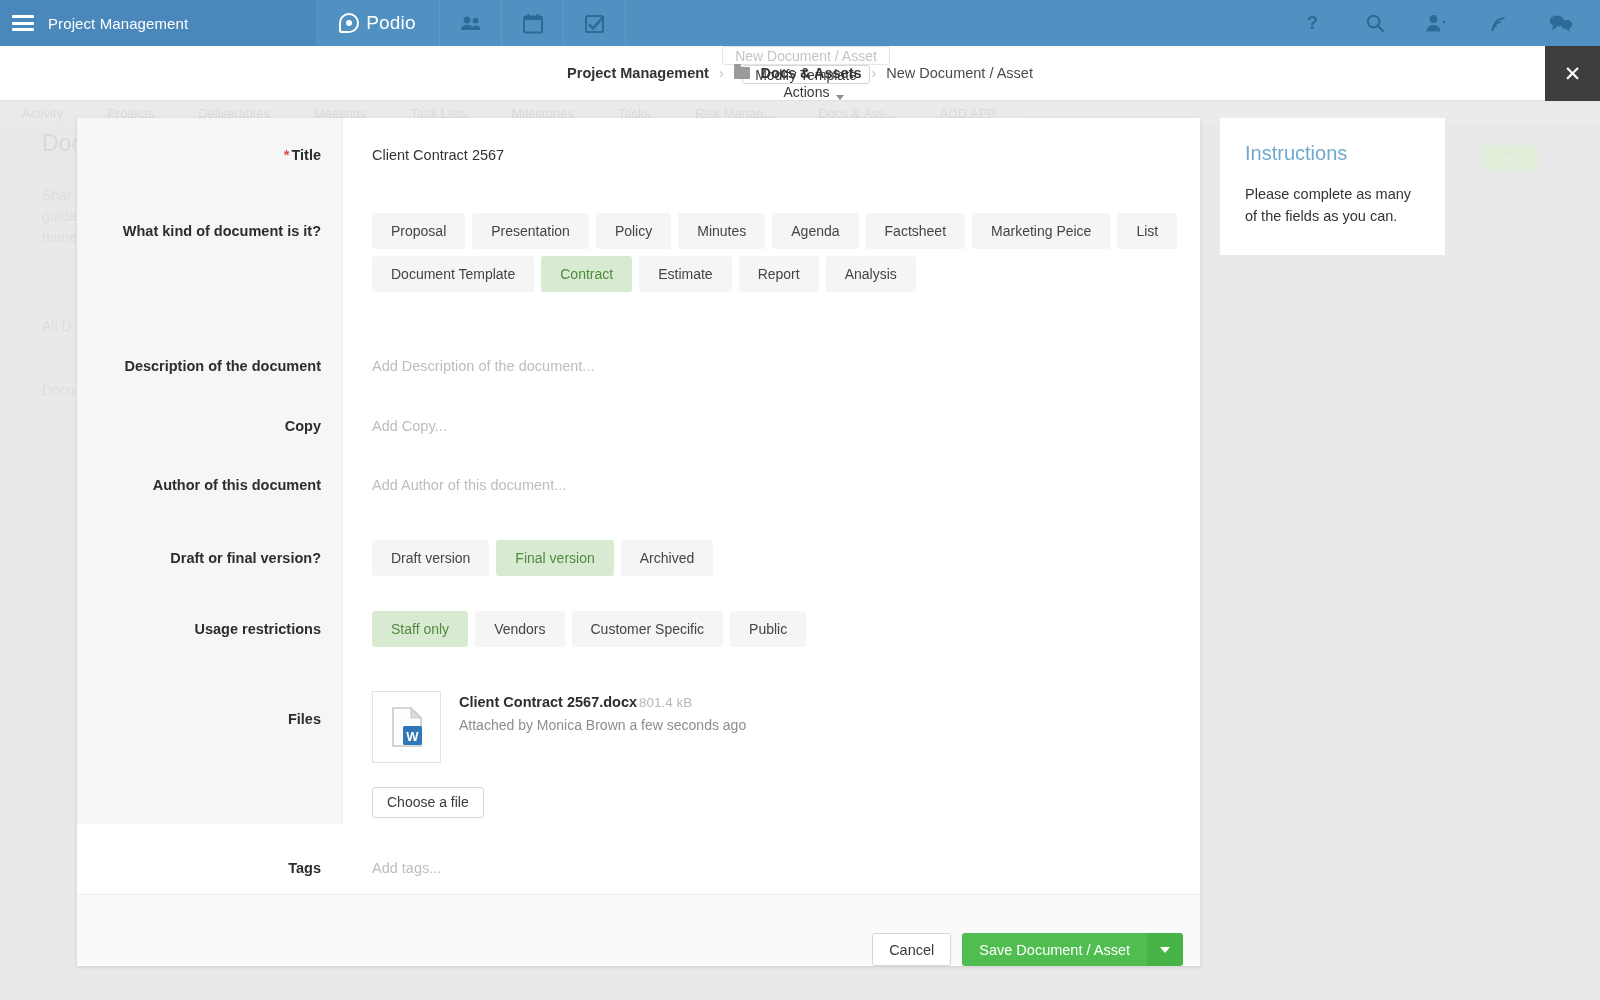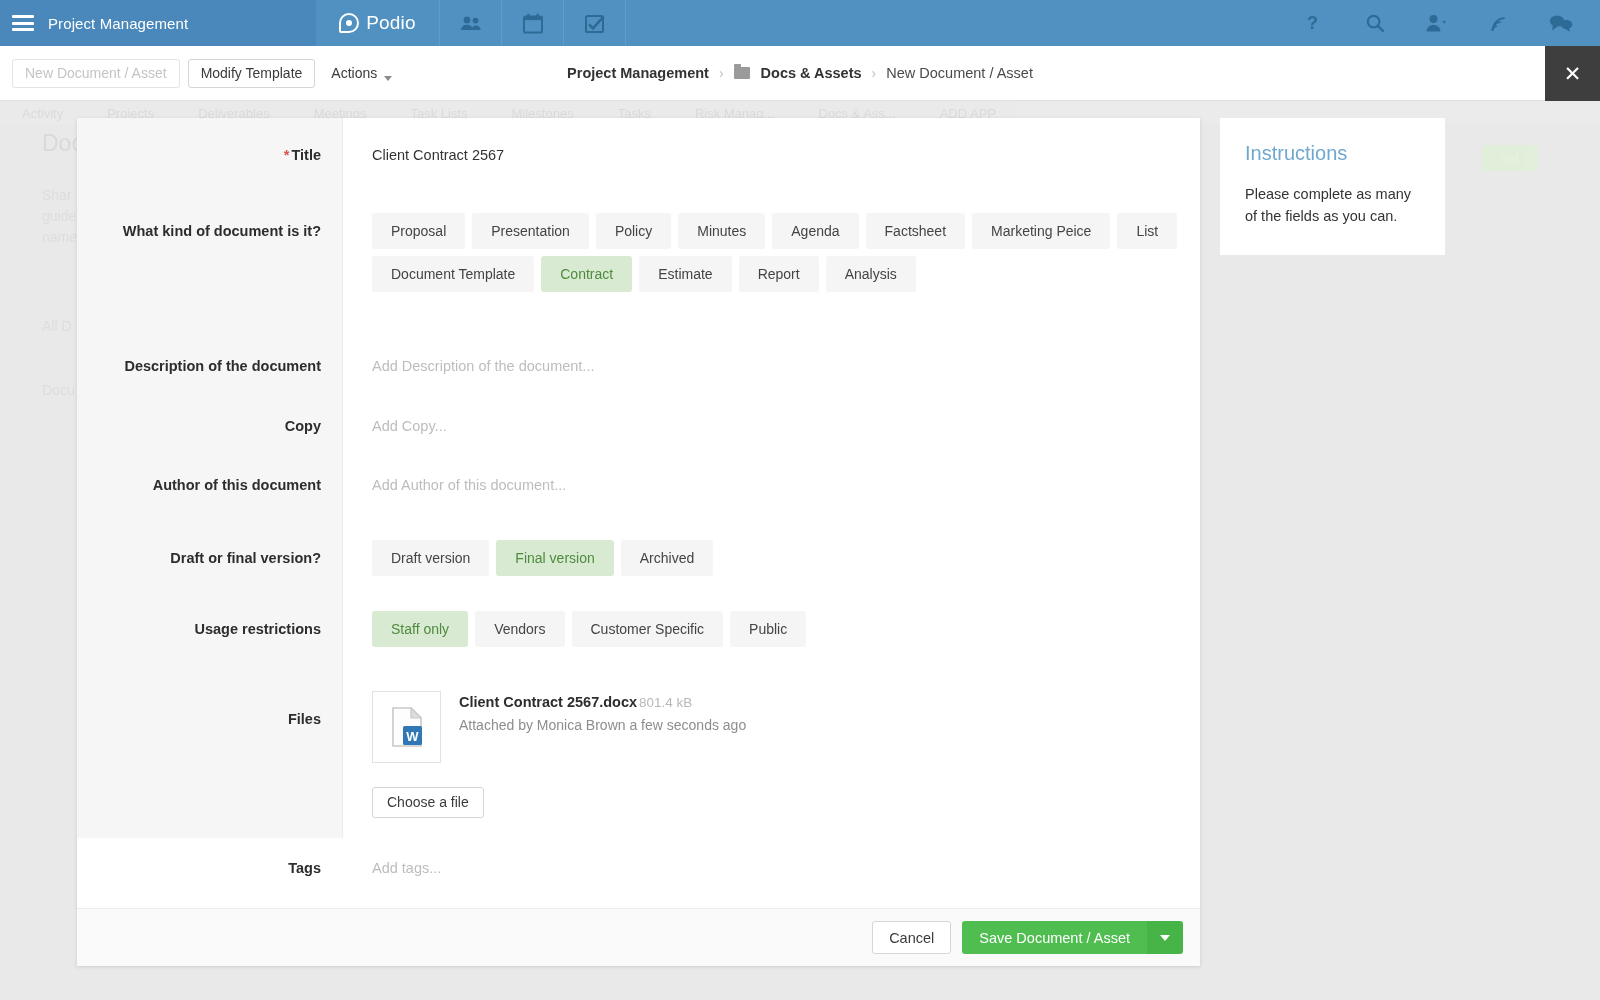--- a/index.html
+++ b/index.html
@@ -44,21 +44,21 @@
   }
   .topbar-spacer { flex: 1 1 auto; }
   .topbar-right { display: flex; align-items: center; gap: 0; padding-right: 8px; }
   .tr-icon { width: 62px; display: flex; align-items: center; justify-content: center; cursor: pointer; }
   .dk { fill: #2e6a96; }
 
   
   .toolbar {
     position: absolute; top: 46px; left: 0; width: 1600px; height: 55px;
     background: #ffffff; border-bottom: 1px solid #e0e0e0;
-    display: flex; align-items: center; padding-left: 12px;
+    display: flex; align-items: center; padding-left: 12px; flex-direction: column;
   }
   .btn-outline {
     height: 29px; padding: 0 12px; border: 1px solid #d6d6d6; border-radius: 3px;
     background: #fff; font-size: 14px; color: #3b3b3b; display: inline-flex;
     align-items: center; cursor: pointer; white-space: nowrap;
   }
   .btn-outline.disabled { color: #c4c4c4; border-color: #e4e4e4; }
   .btn-plain {
     font-size: 14px; color: #3b3b3b; margin-left: 16px; display: inline-flex;
     align-items: flex-end; gap: 7px; cursor: pointer;
@@ -146,22 +146,22 @@
   .file-name { font-size: 14.5px; font-weight: bold; color: #2d2d2d; }
   .file-size { font-size: 13.5px; color: #b8b8b8; font-weight: normal; margin-left: 2px; }
   .file-sub { font-size: 14px; color: #8d8d8d; margin-top: 7px; }
   .choose-btn {
     display: inline-flex; align-items: center; height: 31px; padding: 0 14px;
     border: 1px solid #d6d6d6; border-radius: 3px; background: #fff;
     font-size: 14px; color: #3b3b3b; cursor: pointer;
   }
 
   .modal-footer {
-    height: 58px; flex: none; background: #fafafa; border-top: 1px solid #ededed;
-    display: flex; align-items: center; justify-content: flex-end; padding-right: 17px; gap: 11px;
+    height: 72px; flex: none; background: #fafafa; border-top: 1px solid #ededed;
+    display: flex; align-items: flex-end; justify-content: flex-end; padding-right: 17px; gap: 11px;
   }
   .cancel-btn {
     height: 33px; padding: 0 16px; border: 1px solid #d6d6d6; border-radius: 3px;
     background: #fff; font-size: 14.5px; color: #3b3b3b; display: inline-flex;
     align-items: center; cursor: pointer;
   }
   .save-group { display: inline-flex; height: 33px; border-radius: 3px; overflow: hidden; cursor: pointer; }
   .save-main {
     background: #4fbd4f; color: #fff; font-size: 14.5px; padding: 0 17px;
     display: inline-flex; align-items: center;

